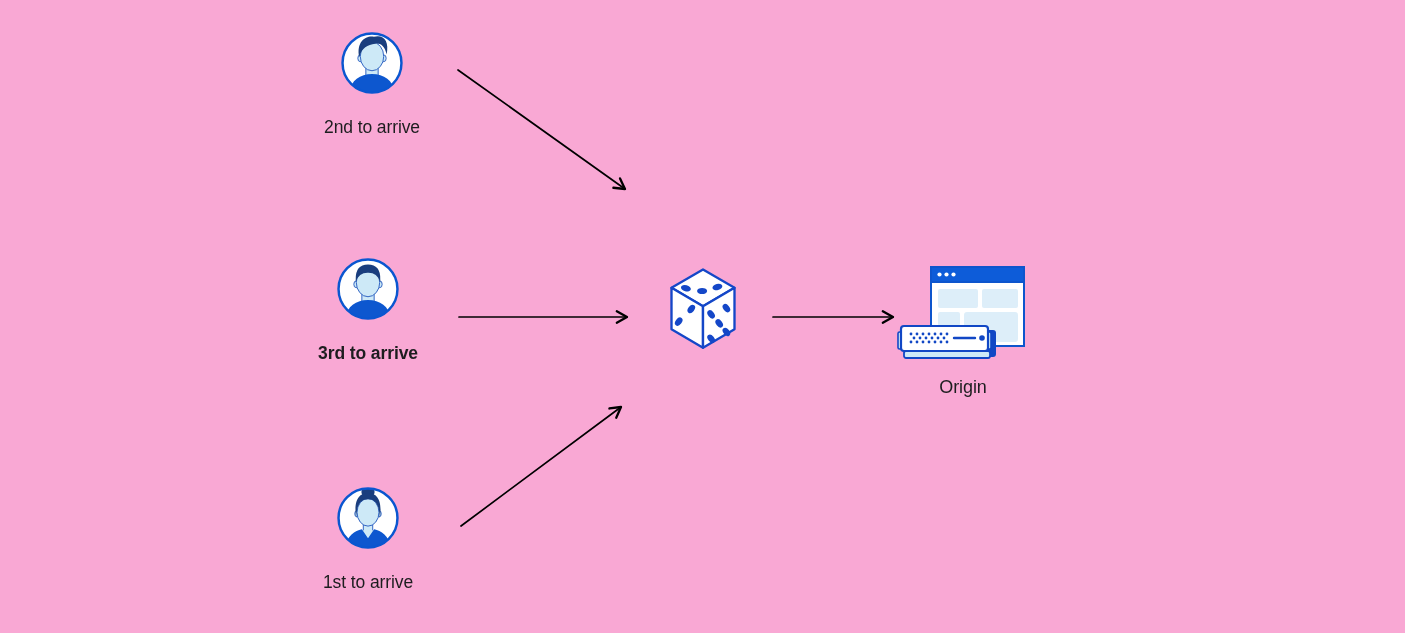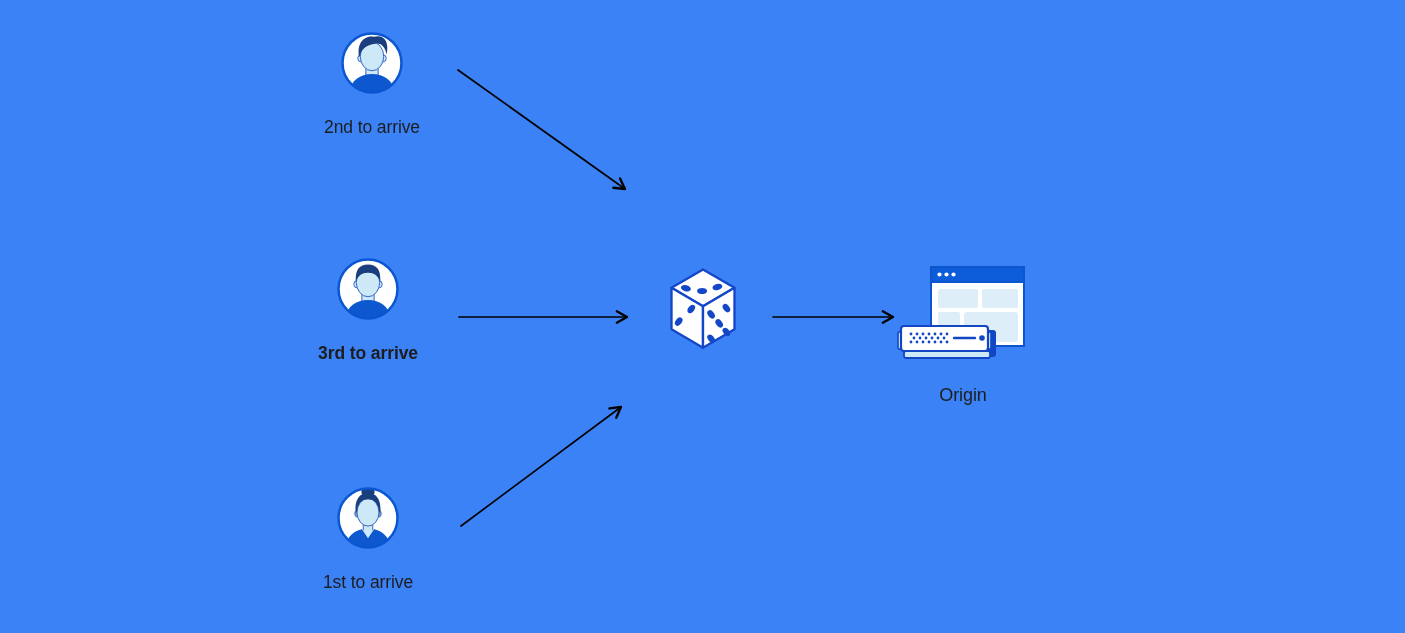--- a/index.html
+++ b/index.html
@@ -1,21 +1,21 @@
 <!DOCTYPE html>
 <html><head>
 <meta charset="utf-8">
 <title>Diagram</title>
 <style>
   html, body { margin: 0; padding: 0; background: #ffffff; }
   .canvas {
     position: relative;
     width: 1405px;
     height: 633px;
-    background: #3b82f6;
+    background: #f9a8d4;
     font-family: "Liberation Sans", sans-serif;
     overflow: hidden;
   }
   .arrows-layer {
     position: absolute;
     left: 0; top: 0;
     width: 1405px; height: 633px;
     pointer-events: none;
   }
   .node {
@@ -30,21 +30,21 @@
     line-height: 1.1;
     color: #1d1d1f;
     letter-spacing: -0.1px;
     white-space: nowrap;
     text-align: center;
   }
   .node-user2 { left: 338px; top: 29px;  width: 68px; }
   .node-user3 { left: 334px; top: 255px; width: 68px; font-weight: bold; }
   .node-user1 { left: 334px; top: 484px; width: 68px; align-items: center; }
   .node-dice  { left: 667px; top: 266px; width: 72px; }
-  .node-origin{ left: 897px; top: 264px; width: 132px; gap: 8px; }
+  .node-origin{ left: 897px; top: 264px; width: 132px; }
   .node-origin .node-label { margin-top: 14px; font-size: 18px; }
 </style>
 </head>
 <body>
 
 <div class="canvas">
 
   <svg class="arrows-layer" width="1405" height="633" viewBox="0 0 1405 633" xmlns="http://www.w3.org/2000/svg">
     <defs>
       <marker id="arrowhead" viewBox="0 0 12 12" refX="10" refY="6" markerWidth="9" markerHeight="9" orient="auto-start-reverse">

